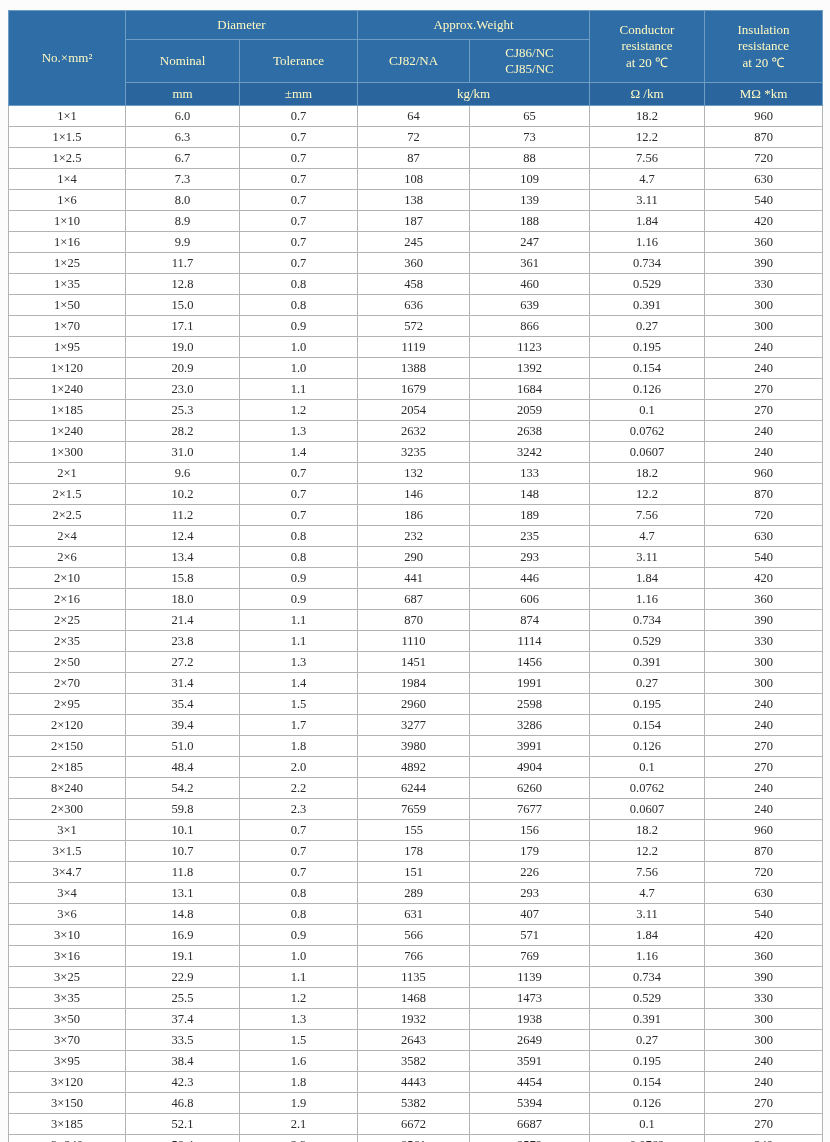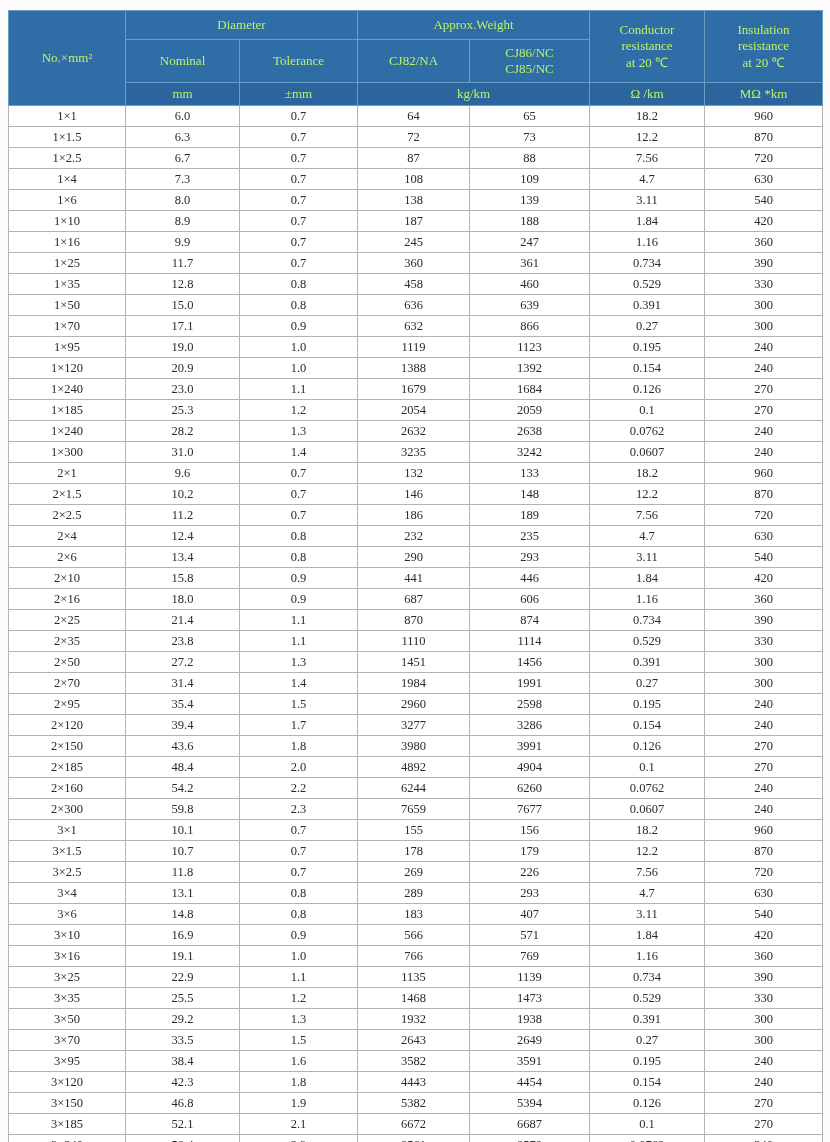--- a/index.html
+++ b/index.html
@@ -17,21 +17,21 @@
   }
   table.spec {
     width:814px;
     border-collapse:collapse;
     table-layout:fixed;
     border:1px solid #8f8f8f;
     border-bottom:2px solid #5a5a5a;
   }
   table.spec thead th {
     background:#2e6da6;
-    color:#bef264;
+    color:#fef9c3;
     font-weight:normal;
     font-size:13px;
     border:1px solid #6d9cc4;
     text-align:center;
     vertical-align:middle;
     padding:2px 3px;
     white-space:pre-line;
     line-height:1.25;
   }
   table.spec thead tr.h1 th { height:24px; }
@@ -179,21 +179,21 @@
           <td>0.8</td>
           <td>636</td>
           <td>639</td>
           <td>0.391</td>
           <td>300</td>
         </tr>
         <tr>
           <td>1×70</td>
           <td>17.1</td>
           <td>0.9</td>
-          <td>632</td>
+          <td>572</td>
           <td>866</td>
           <td>0.27</td>
           <td>300</td>
         </tr>
         <tr>
           <td>1×95</td>
           <td>19.0</td>
           <td>1.0</td>
           <td>1119</td>
           <td>1123</td>
@@ -357,38 +357,38 @@
           <td>2×120</td>
           <td>39.4</td>
           <td>1.7</td>
           <td>3277</td>
           <td>3286</td>
           <td>0.154</td>
           <td>240</td>
         </tr>
         <tr>
           <td>2×150</td>
-          <td>43.6</td>
+          <td>51.0</td>
           <td>1.8</td>
           <td>3980</td>
           <td>3991</td>
           <td>0.126</td>
           <td>270</td>
         </tr>
         <tr>
           <td>2×185</td>
           <td>48.4</td>
           <td>2.0</td>
           <td>4892</td>
           <td>4904</td>
           <td>0.1</td>
           <td>270</td>
         </tr>
         <tr>
-          <td>2×160</td>
+          <td>8×240</td>
           <td>54.2</td>
           <td>2.2</td>
           <td>6244</td>
           <td>6260</td>
           <td>0.0762</td>
           <td>240</td>
         </tr>
         <tr>
           <td>2×300</td>
           <td>59.8</td>
@@ -410,42 +410,42 @@
         <tr>
           <td>3×1.5</td>
           <td>10.7</td>
           <td>0.7</td>
           <td>178</td>
           <td>179</td>
           <td>12.2</td>
           <td>870</td>
         </tr>
         <tr>
-          <td>3×2.5</td>
+          <td>3×4.7</td>
           <td>11.8</td>
           <td>0.7</td>
-          <td>269</td>
+          <td>151</td>
           <td>226</td>
           <td>7.56</td>
           <td>720</td>
         </tr>
         <tr>
           <td>3×4</td>
           <td>13.1</td>
           <td>0.8</td>
           <td>289</td>
           <td>293</td>
           <td>4.7</td>
           <td>630</td>
         </tr>
         <tr>
           <td>3×6</td>
           <td>14.8</td>
           <td>0.8</td>
-          <td>183</td>
+          <td>631</td>
           <td>407</td>
           <td>3.11</td>
           <td>540</td>
         </tr>
         <tr>
           <td>3×10</td>
           <td>16.9</td>
           <td>0.9</td>
           <td>566</td>
           <td>571</td>
@@ -474,21 +474,21 @@
           <td>3×35</td>
           <td>25.5</td>
           <td>1.2</td>
           <td>1468</td>
           <td>1473</td>
           <td>0.529</td>
           <td>330</td>
         </tr>
         <tr>
           <td>3×50</td>
-          <td>29.2</td>
+          <td>37.4</td>
           <td>1.3</td>
           <td>1932</td>
           <td>1938</td>
           <td>0.391</td>
           <td>300</td>
         </tr>
         <tr>
           <td>3×70</td>
           <td>33.5</td>
           <td>1.5</td>

